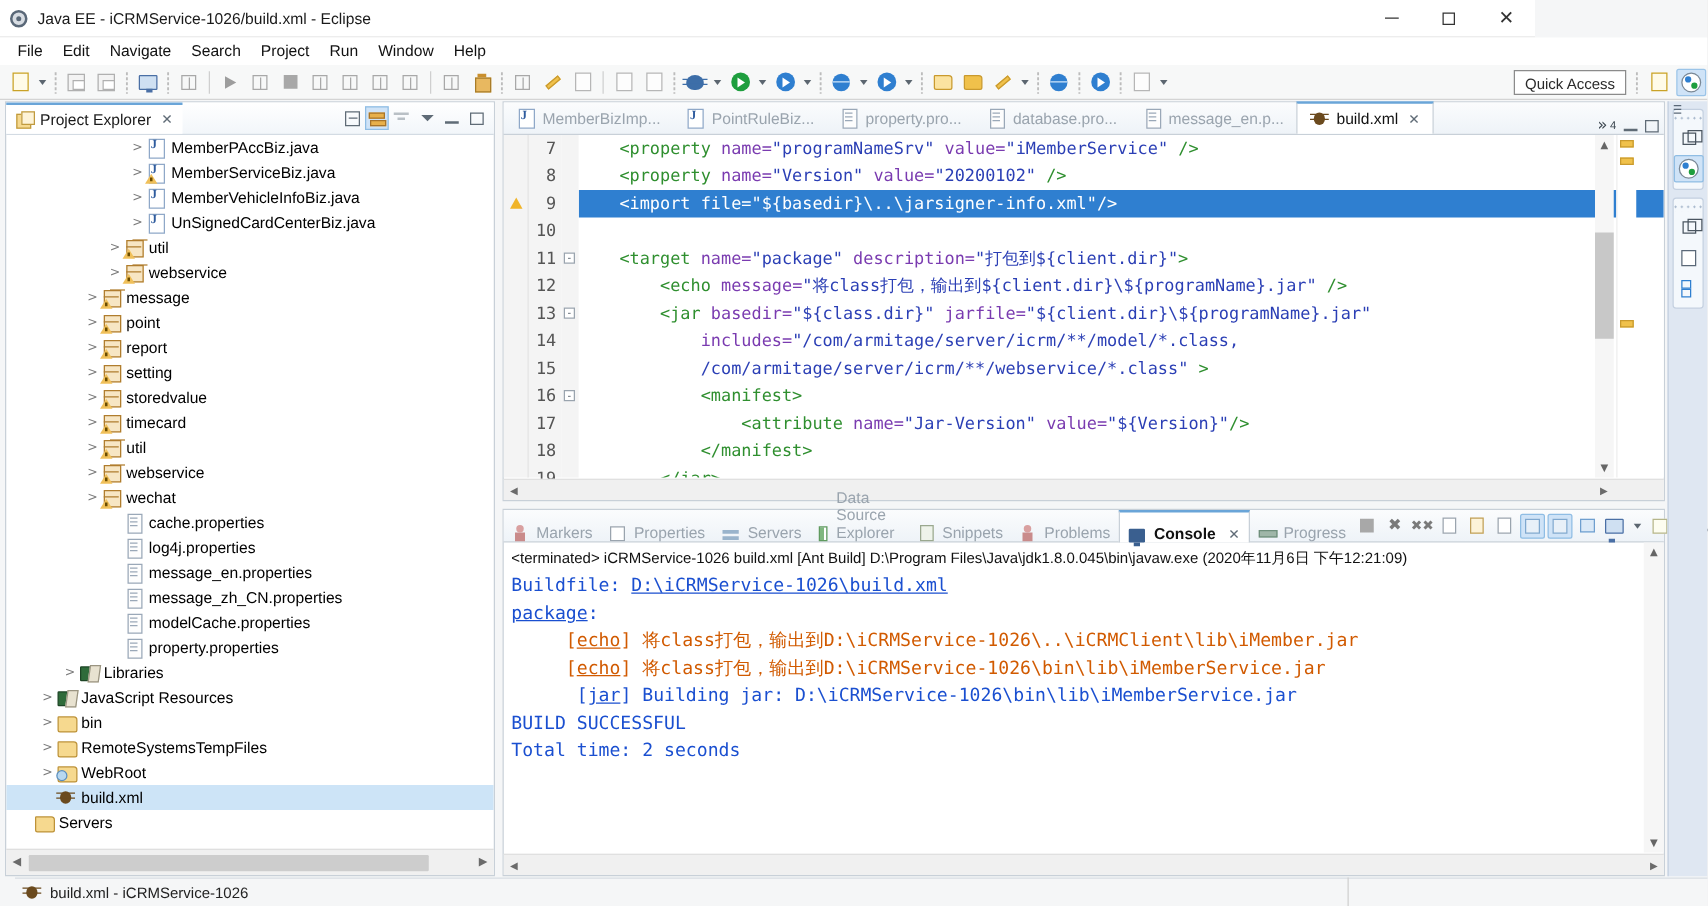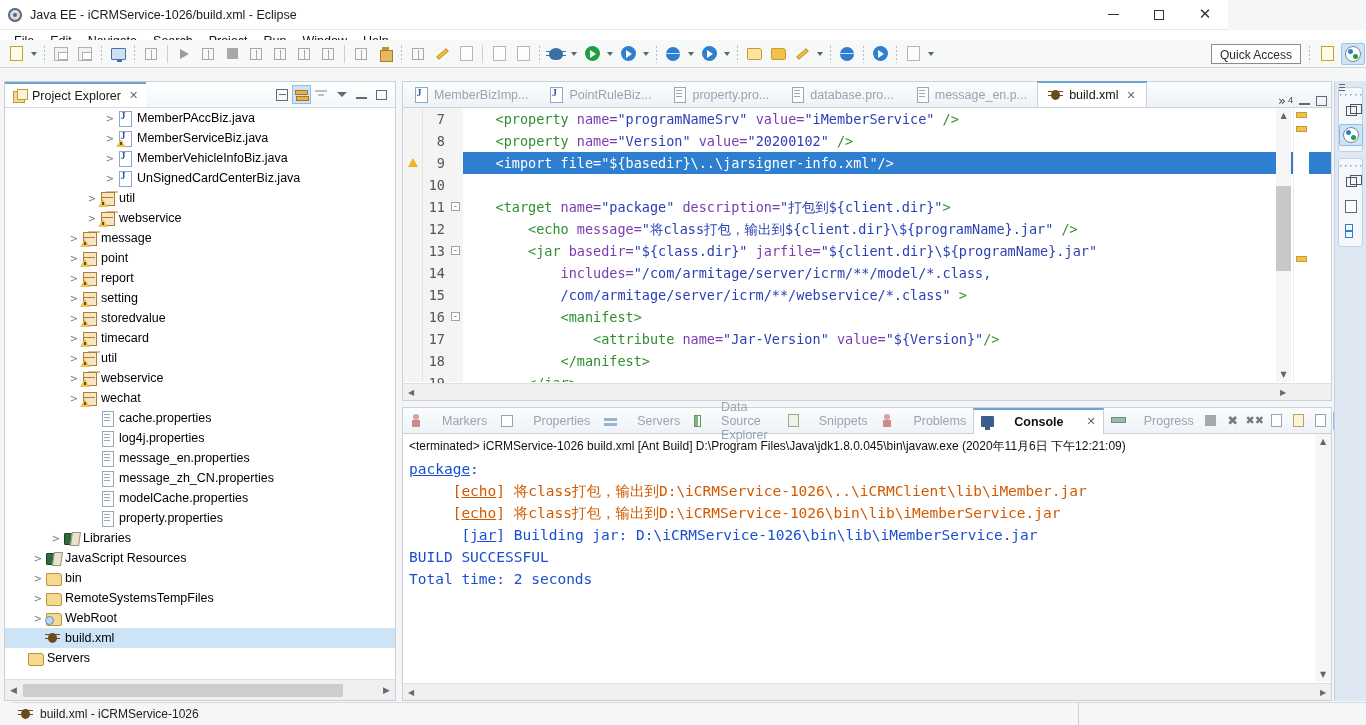--- a/index.html
+++ b/index.html
@@ -43,21 +43,21 @@
   .menubar {
     position: absolute; left: 0; top: 30px; width: 1366px; height: 22px;
     background: #ffffff; display: flex; align-items: center; padding-left: 6px;
   }
   .menu-item {
     padding: 2px 8px; font-size: 12.5px; color: #111; cursor: default;
   }
 
   
   .toolbar {
-    position: absolute; left: 0; top: 40px; width: 1366px; height: 28px;
+    position: absolute; left: 0; top: 52px; width: 1366px; height: 28px;
     background: #f7f8f8; border-bottom: 1px solid #d4d4d4;
     display: flex; align-items: center; padding-left: 4px;
   }
   .tbtn { width: 22px; height: 22px; position: relative; margin: 0 1px;
     display: flex; align-items: center; justify-content: center; }
   .tsep { width: 1px; height: 18px; background: #cfcfcf; margin: 0 4px; }
   .tdots { width: 3px; height: 18px; margin: 0 3px;
     background-image: radial-gradient(circle, #bcbcbc 1px, transparent 1px);
     background-size: 3px 4px; }
   .caret { width: 0; height: 0; border-left: 3.5px solid transparent;
@@ -234,21 +234,21 @@
   .ed-hscroll{position:absolute;left:0;bottom:0;right:0;height:17px;background:#f0f0f0;border-top:1px solid #e0e0e0;}
   .ed-hscroll .harr{position:absolute;top:0;width:16px;height:17px;display:flex;align-items:center;justify-content:center;color:#6b6b6b;font-size:8px;font-family:"DejaVu Sans",sans-serif;}
 
   
   .console {
     position:absolute;left:402px;top:326px;width:930px;height:294px;
     background:#fff;border:1px solid #c8d0d8;
   }
   .cons-tabbar{height:26px;background:linear-gradient(#fbfcfd,#eef3f8);
     display:flex;align-items:center;border-bottom:1px solid #c8d0d8;}
-  .cons-tab{display:flex;align-items:center;gap:20px;padding:0 7px;height:25px;
+  .cons-tab{display:flex;align-items:flex-end;gap:7px;padding:0 7px;height:25px;
     font-size:12.5px;color:#9aa4ae;}
   .cons-tab.active{background:#fff;color:#111;font-weight:bold;height:26px;border-top:2px solid #6aa5d8;
     border-left:1px solid #c8d0d8;border-right:1px solid #c8d0d8;}
   .cons-wintools{margin-left:auto;display:flex;align-items:center;gap:2px;padding-right:4px;}
   .ico-markers{width:12px;height:13px;position:relative;}
   .ico-markers::before{content:"";position:absolute;left:3px;top:0;width:6px;height:6px;border-radius:50%;background:#d9a0a0;}
   .ico-markers::after{content:"";position:absolute;left:2px;top:6px;width:8px;height:7px;background:#c98b8b;}
   .ico-props{width:12px;height:12px;border:1.3px solid #9aa4ae;background:#fff;}
   .ico-servers{width:13px;height:12px;position:relative;}
   .ico-servers::before{content:"";position:absolute;left:0;top:3px;width:13px;height:3px;background:#9ab4cc;}
@@ -829,20 +829,21 @@
             <div class="vtool">
               <div class="ico-minview"></div>
             </div>
             <div class="vtool">
               <div class="ico-maxview"></div>
             </div>
           </div>
         </div>
       <div class="cons-head">&lt;terminated&gt; iCRMService-1026 build.xml [Ant Build] D:\Program Files\Java\jdk1.8.0.045\bin\javaw.exe (2020年11月6日 下午12:21:09)</div>
       <div class="cons-body" id="cons-body">
+          <div class="cl"><span>Buildfile: </span><span class="lnk">D:\iCRMService-1026\build.xml</span></div>
           <div class="cl"><span class="lnk">package</span><span>:</span></div>
           <div class="cl"><span class="ant">     [</span><span class="ant" style="text-decoration: underline;">echo</span><span class="ant">] </span><span class="ant">将class打包，输出到D:\iCRMService-1026\..\iCRMClient\lib\iMember.jar</span></div>
           <div class="cl"><span class="ant">     [</span><span class="ant" style="text-decoration: underline;">echo</span><span class="ant">] </span><span class="ant">将class打包，输出到D:\iCRMService-1026\bin\lib\iMemberService.jar</span></div>
           <div class="cl"><span>      [</span><span class="lnk">jar</span><span>] Building jar: D:\iCRMService-1026\bin\lib\iMemberService.jar</span></div>
           <div class="cl"><span>BUILD SUCCESSFUL</span></div>
           <div class="cl"><span>Total time: 2 seconds</span></div>
         </div>
       <div class="cons-vscroll">
         <div class="sarr">▲</div>
         <div class="sarr" style="position:absolute;bottom:0;width:16px;">▼</div>

